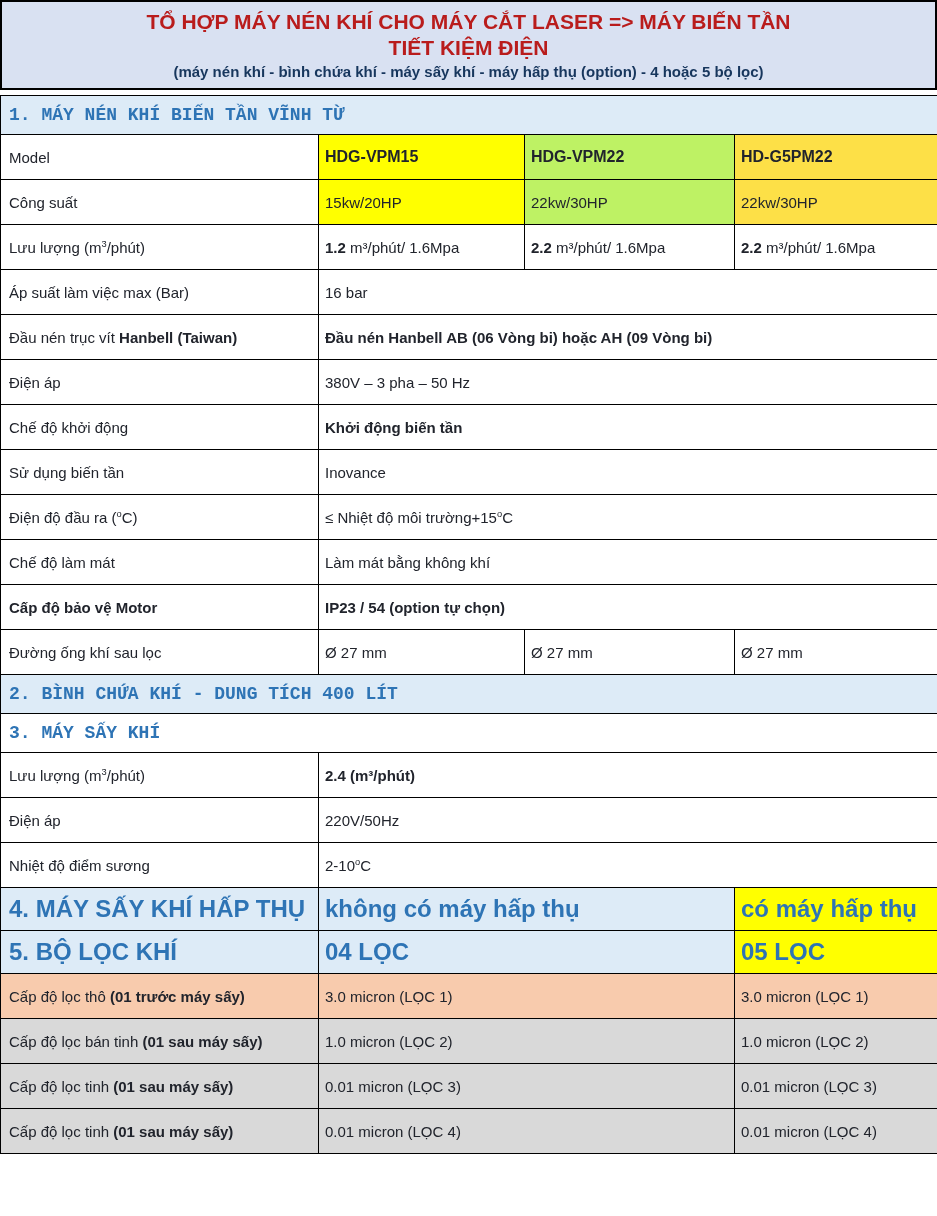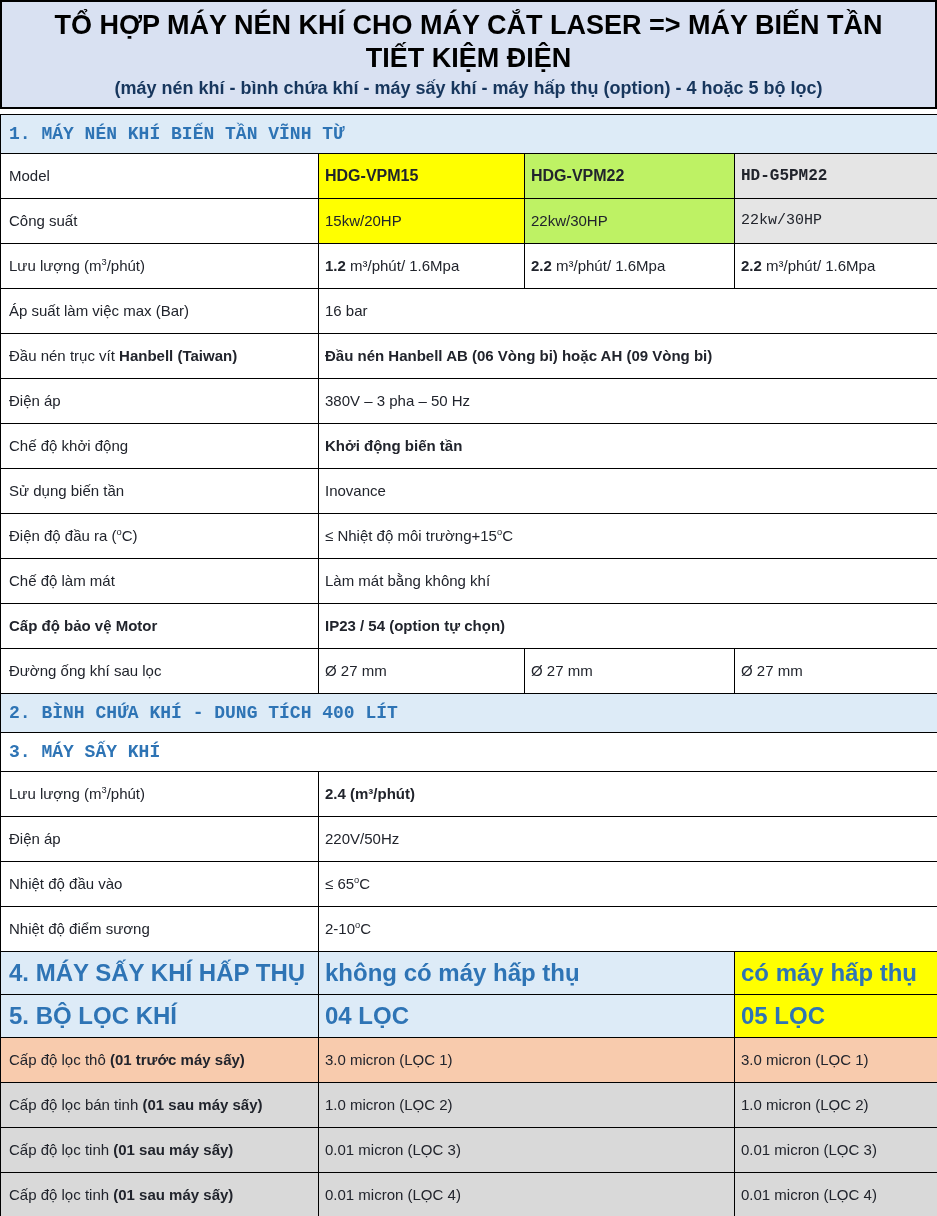--- a/index.html
+++ b/index.html
@@ -1,40 +1,40 @@
 <!DOCTYPE html>
 <html><head>
 <meta charset="utf-8">
 <style>
   html,body{margin:0;padding:0;background:#ffffff;}
   body{font-family:"Liberation Sans",sans-serif;color:#21242c;-webkit-font-smoothing:antialiased;}
   .canvas{width:937px;}
 
   
   .title-block{border:2px solid #000;background:#D9E1F2;text-align:center;padding:7px 6px 8px;box-sizing:border-box;}
-  .main-title{color:#000000;font-weight:bold;font-size:27px;line-height:1.22;letter-spacing:0px;}
-  .subtitle{color:#17365D;font-weight:bold;font-size:18px;margin-top:3px;}
+  .main-title{color:#b91c1c;font-weight:bold;font-size:21px;line-height:1.22;letter-spacing:0px;}
+  .subtitle{color:#17365D;font-weight:bold;font-size:15px;margin-top:3px;}
 
   
   table.spec-table{border-collapse:collapse;width:937px;margin-top:5px;table-layout:fixed;}
   td{border:1px solid #000;height:40px;font-size:15px;vertical-align:middle;padding:2px 6px;overflow:hidden;white-space:nowrap;}
   tr.row-section td{height:34px;font-size:18px;font-family:Liberation Mono, monospace;}
   tr.row-combo td{height:38px;font-size:24px;}
   .left{text-align:left;padding-left:8px;}
   .center{}
   .bold{font-weight:bold;}
   .blue{color:#2E74B5;font-weight:bold;}
   .sz-model{font-size:16px;}
 
   
   .white{background:#ffffff;}
   .lightblue{background:#DDEBF7;}
   .yellow{background:#FFFF00;}
   .periwinkle{background:#bef264;}
-  .green{background:#e5e5e5;font-family:Liberation Mono, monospace;}
+  .green{background:#fde047;}
   .peach{background:#F8CBAD;margin-top:32px;}
   .gray{background:#D9D9D9;}
 
   sup{font-size:62%;line-height:0;}
 </style>
 </head>
 <body>
 
 <div class="canvas">
 
@@ -121,24 +121,20 @@
         </tr>
         <tr>
           <td class="white left"><span>Lưu lượng (m</span><sup>3</sup><span>/phút)</span></td>
           <td colspan="3" class="white center"><span style="font-weight: bold;">2.4 (m³/phút)</span></td>
         </tr>
         <tr>
           <td class="white left"><span>Điện áp</span></td>
           <td colspan="3" class="white center"><span>220V/50Hz</span></td>
         </tr>
         <tr>
-          <td class="white left"><span>Nhiệt độ đầu vào</span></td>
-          <td colspan="3" class="white center"><span>≤ 65</span><sup>o</sup><span>C</span></td>
-        </tr>
-        <tr>
           <td class="white left"><span>Nhiệt độ điểm sương</span></td>
           <td colspan="3" class="white center"><span>2-10</span><sup>o</sup><span>C</span></td>
         </tr>
         <tr class="row-combo">
           <td class="lightblue left blue"><span>4. MÁY SẤY KHÍ HẤP THỤ</span></td>
           <td colspan="2" class="lightblue center blue"><span>không có máy hấp thụ</span></td>
           <td class="yellow center blue"><span>có máy hấp thụ</span></td>
         </tr>
         <tr class="row-combo">
           <td class="lightblue left blue"><span>5. BỘ LỌC KHÍ</span></td>

